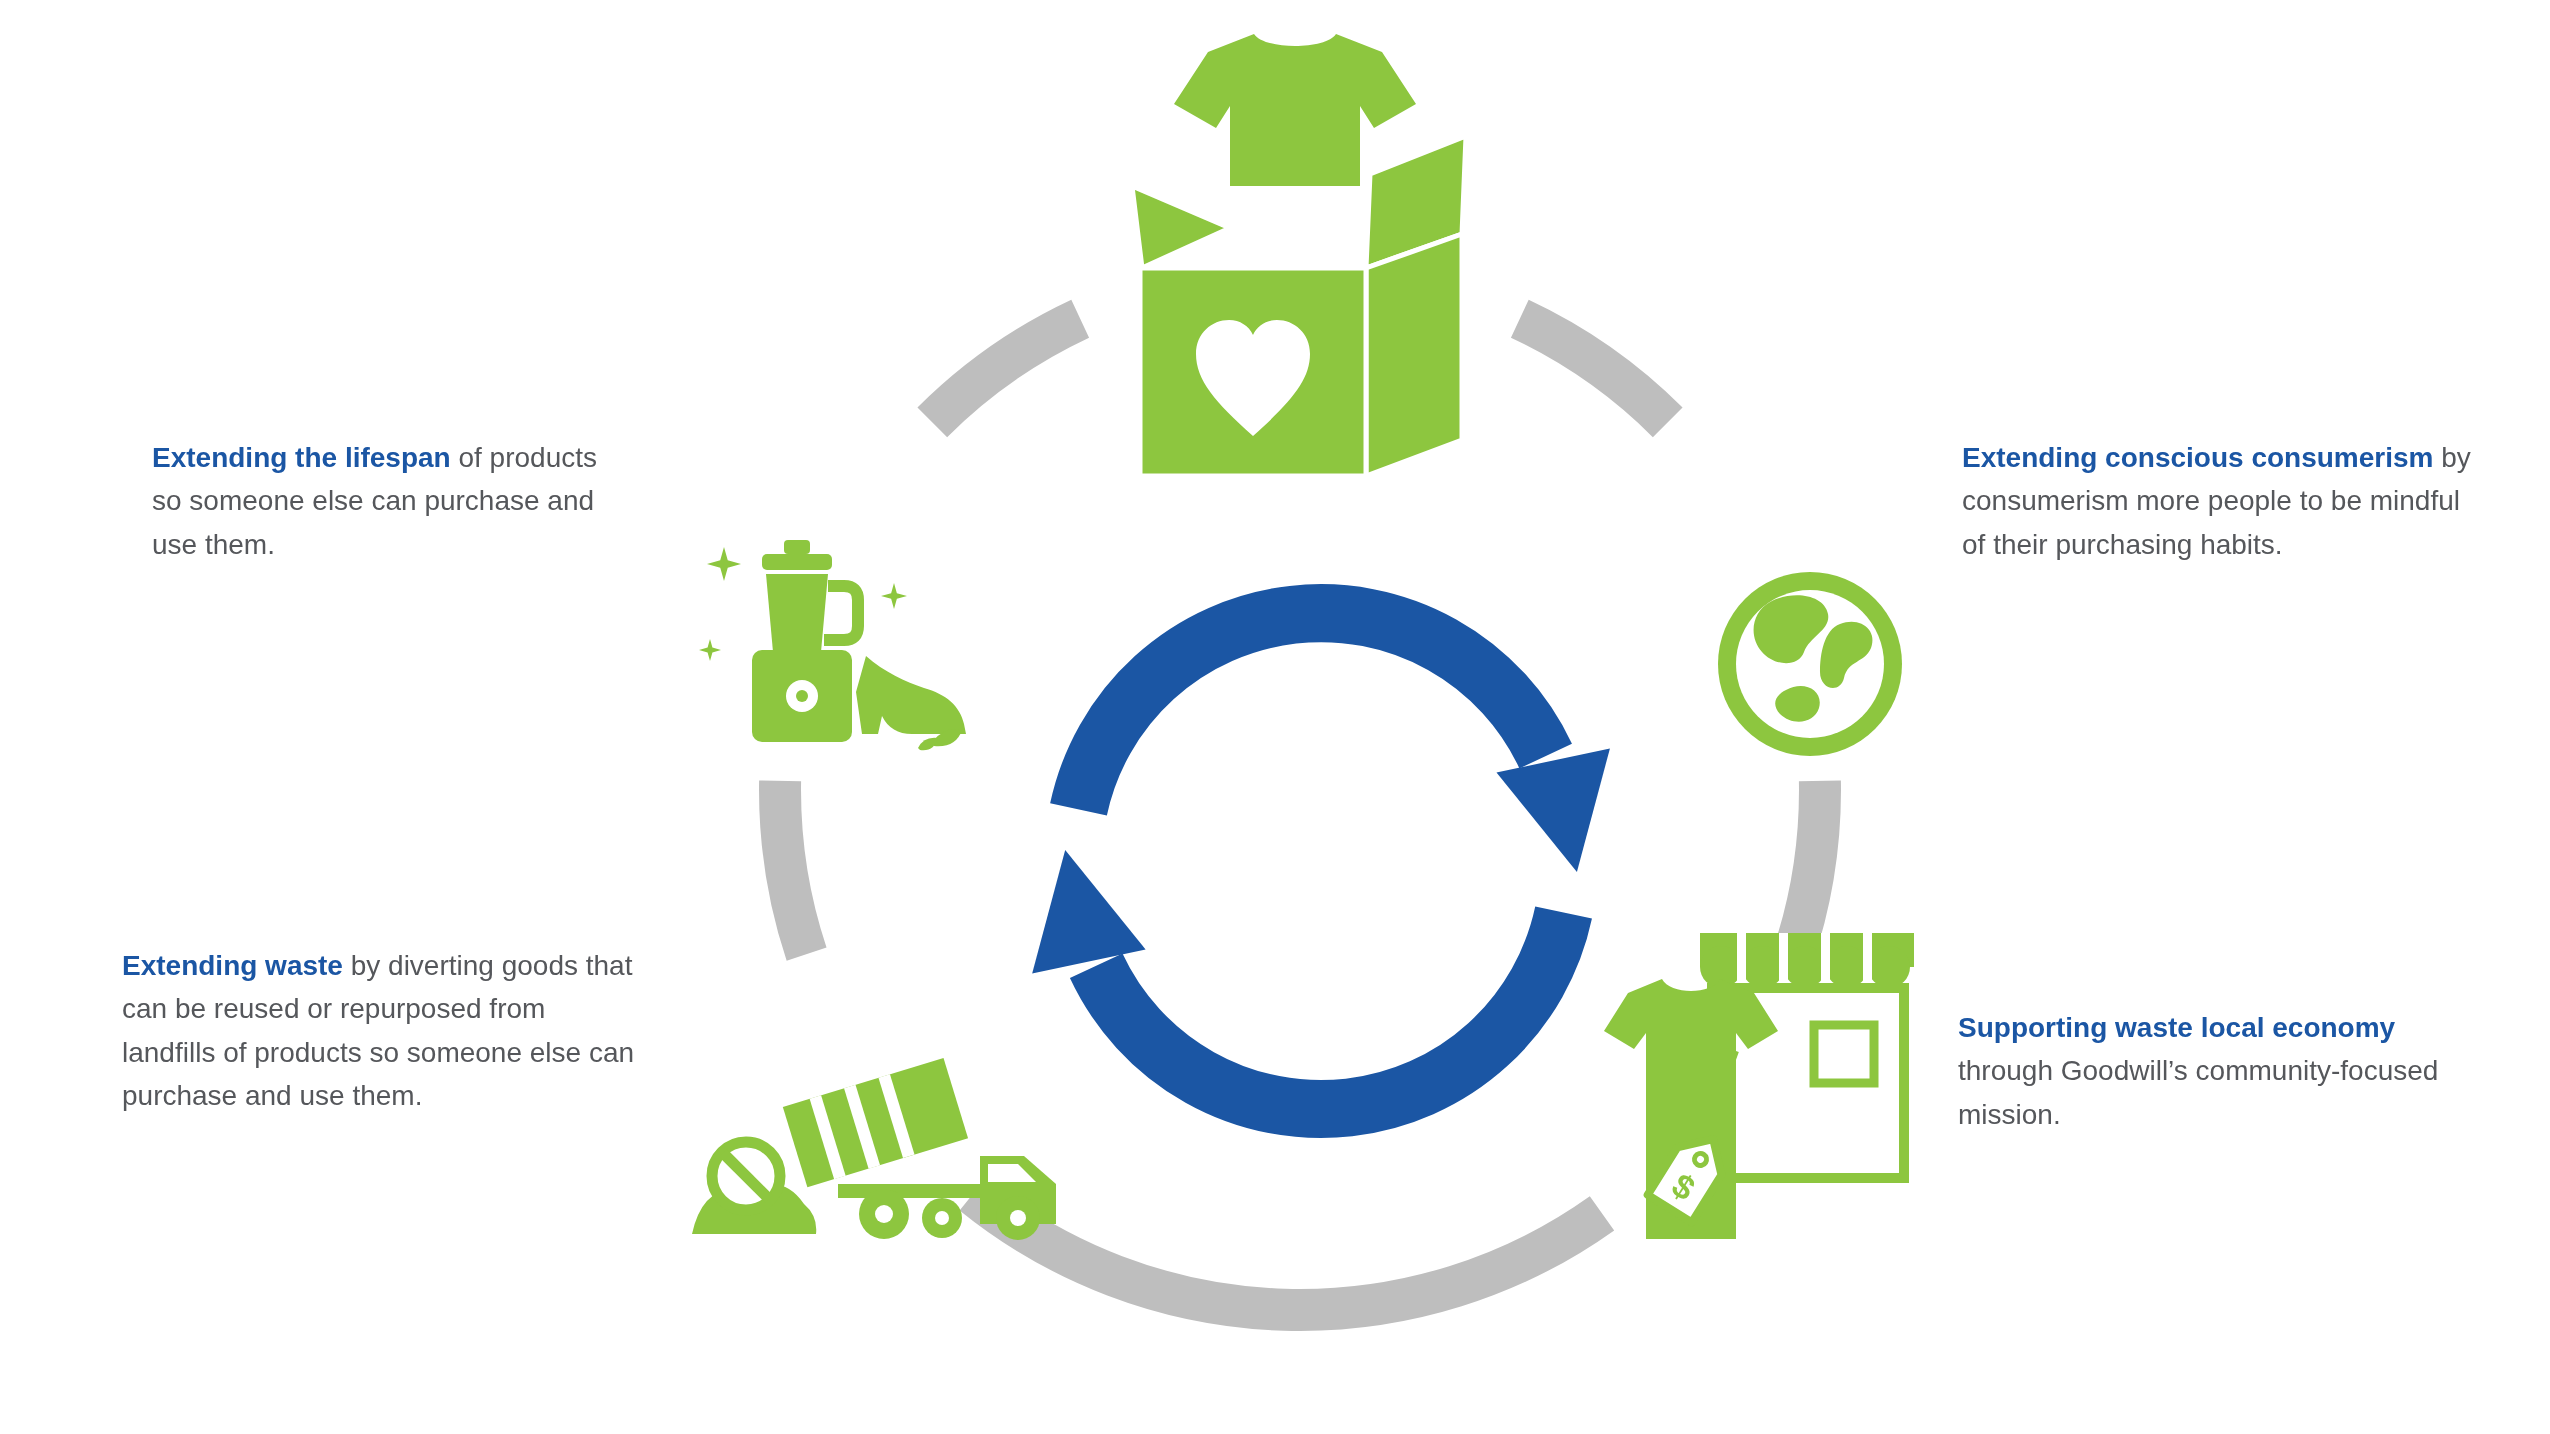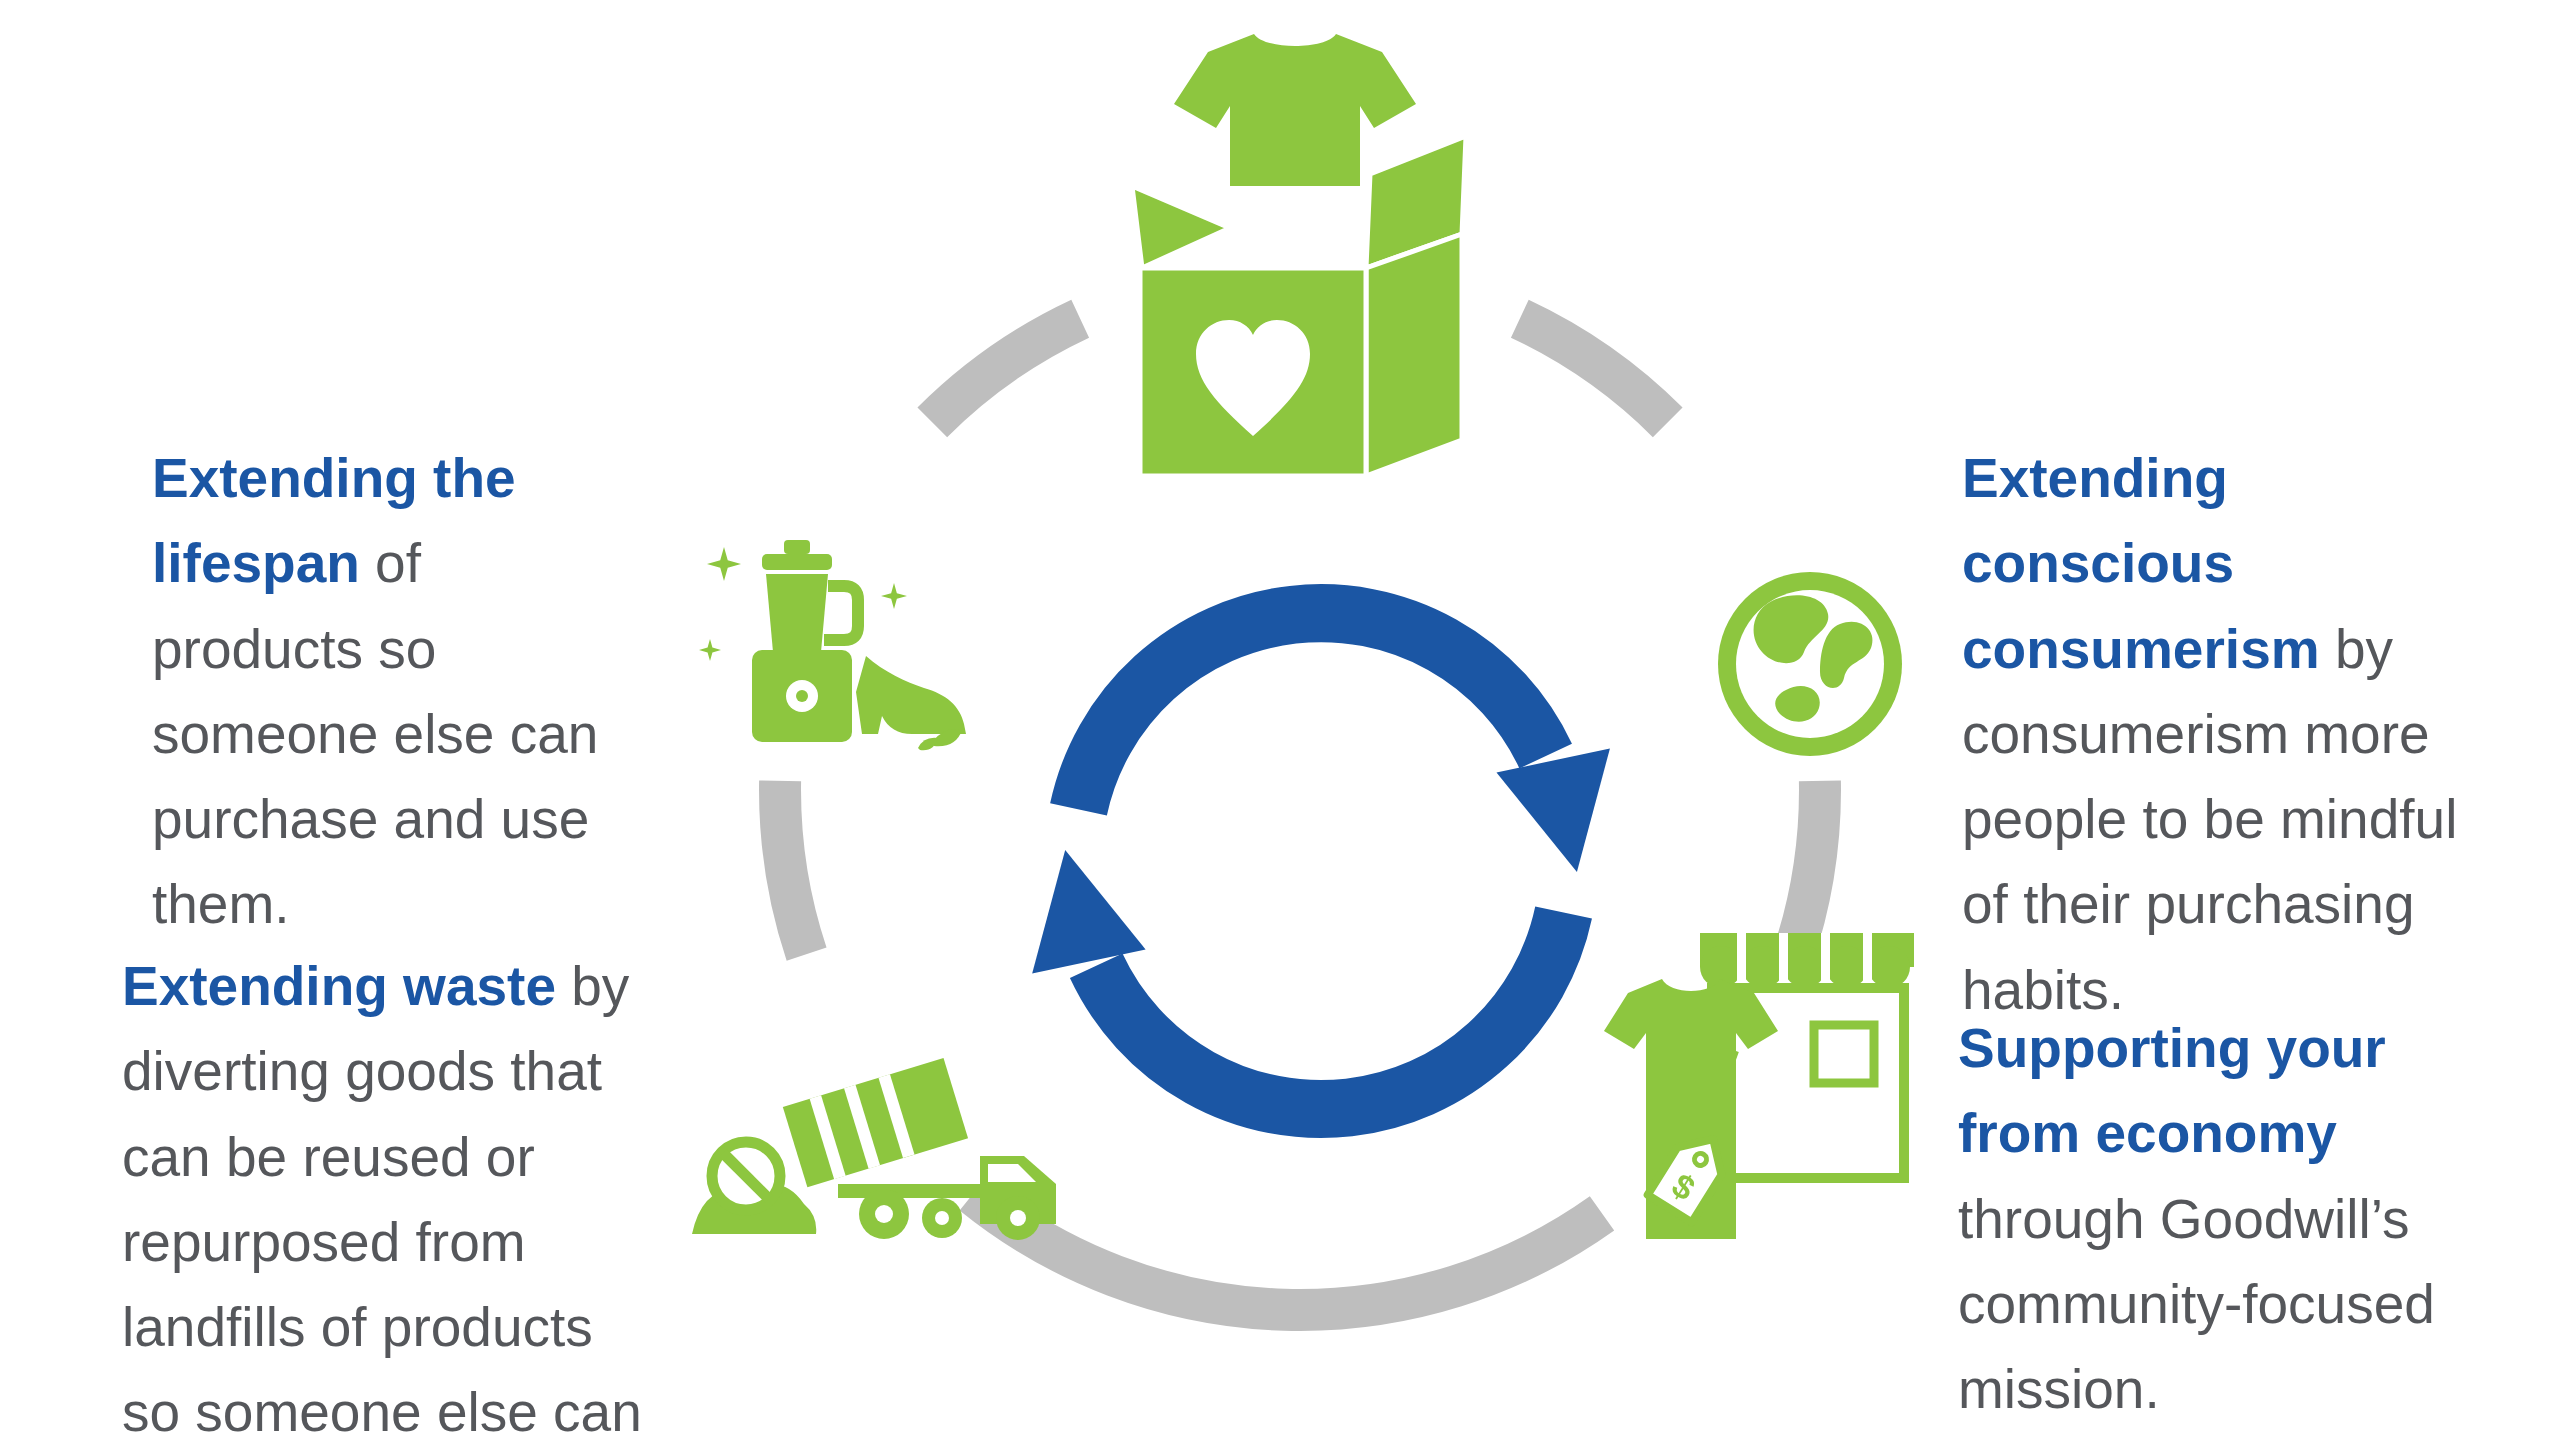--- a/index.html
+++ b/index.html
@@ -14,21 +14,21 @@
   .arrows polygon { fill:var(--blue,#1B56A4); }
   .icon { position:absolute; z-index:3; }
   .icon svg { width:100%; height:100%; display:block; }
   .fg { fill:var(--green,#8DC63F); }
   .fw { fill:#ffffff; }
   .sg { stroke:var(--green,#8DC63F); }
   .sw { stroke:#ffffff; }
   .nf { fill:none; }
   .callout {
     position:absolute; z-index:5;
-    font-size:55px; line-height:1.55; color:var(--text-gray,#55575B);
+    font-size:28px; line-height:1.55; color:var(--text-gray,#55575B);
     font-weight:400; letter-spacing:0;
   }
   .callout strong { color:var(--blue,#1B56A4); font-weight:700; }
   .co-extending  { left:152px;  top:436px;  width:480px; }
   .co-promoting  { left:1962px; top:436px;  width:520px; }
   .co-reducing   { left:122px;  top:944px;  width:520px; }
   .co-supporting { left:1958px; top:1006px; width:505px; }
   .ic-donate    { left:1130px; top:28px;   width:340px; height:450px; }
   .ic-household { left:698px;  top:538px;  width:278px; height:238px; }
   .ic-globe     { left:1712px; top:566px;  width:196px; height:196px; }
@@ -149,16 +149,16 @@
 
   <p class="callout co-promoting">
     <strong>Extending conscious consumerism</strong><span> by consumerism more people to be mindful of their purchasing habits.</span>
   </p>
 
   <p class="callout co-reducing">
     <strong>Extending waste</strong><span> by diverting goods that can be reused or repurposed from landfills of products so someone else can purchase and use them.</span>
   </p>
 
   <p class="callout co-supporting">
-    <strong>Supporting your from economy</strong><span> through Goodwill’s community-focused mission.</span>
+    <strong>Supporting waste local economy</strong><span> through Goodwill’s community-focused mission.</span>
   </p>
 
 </div>
 
 </body></html>

